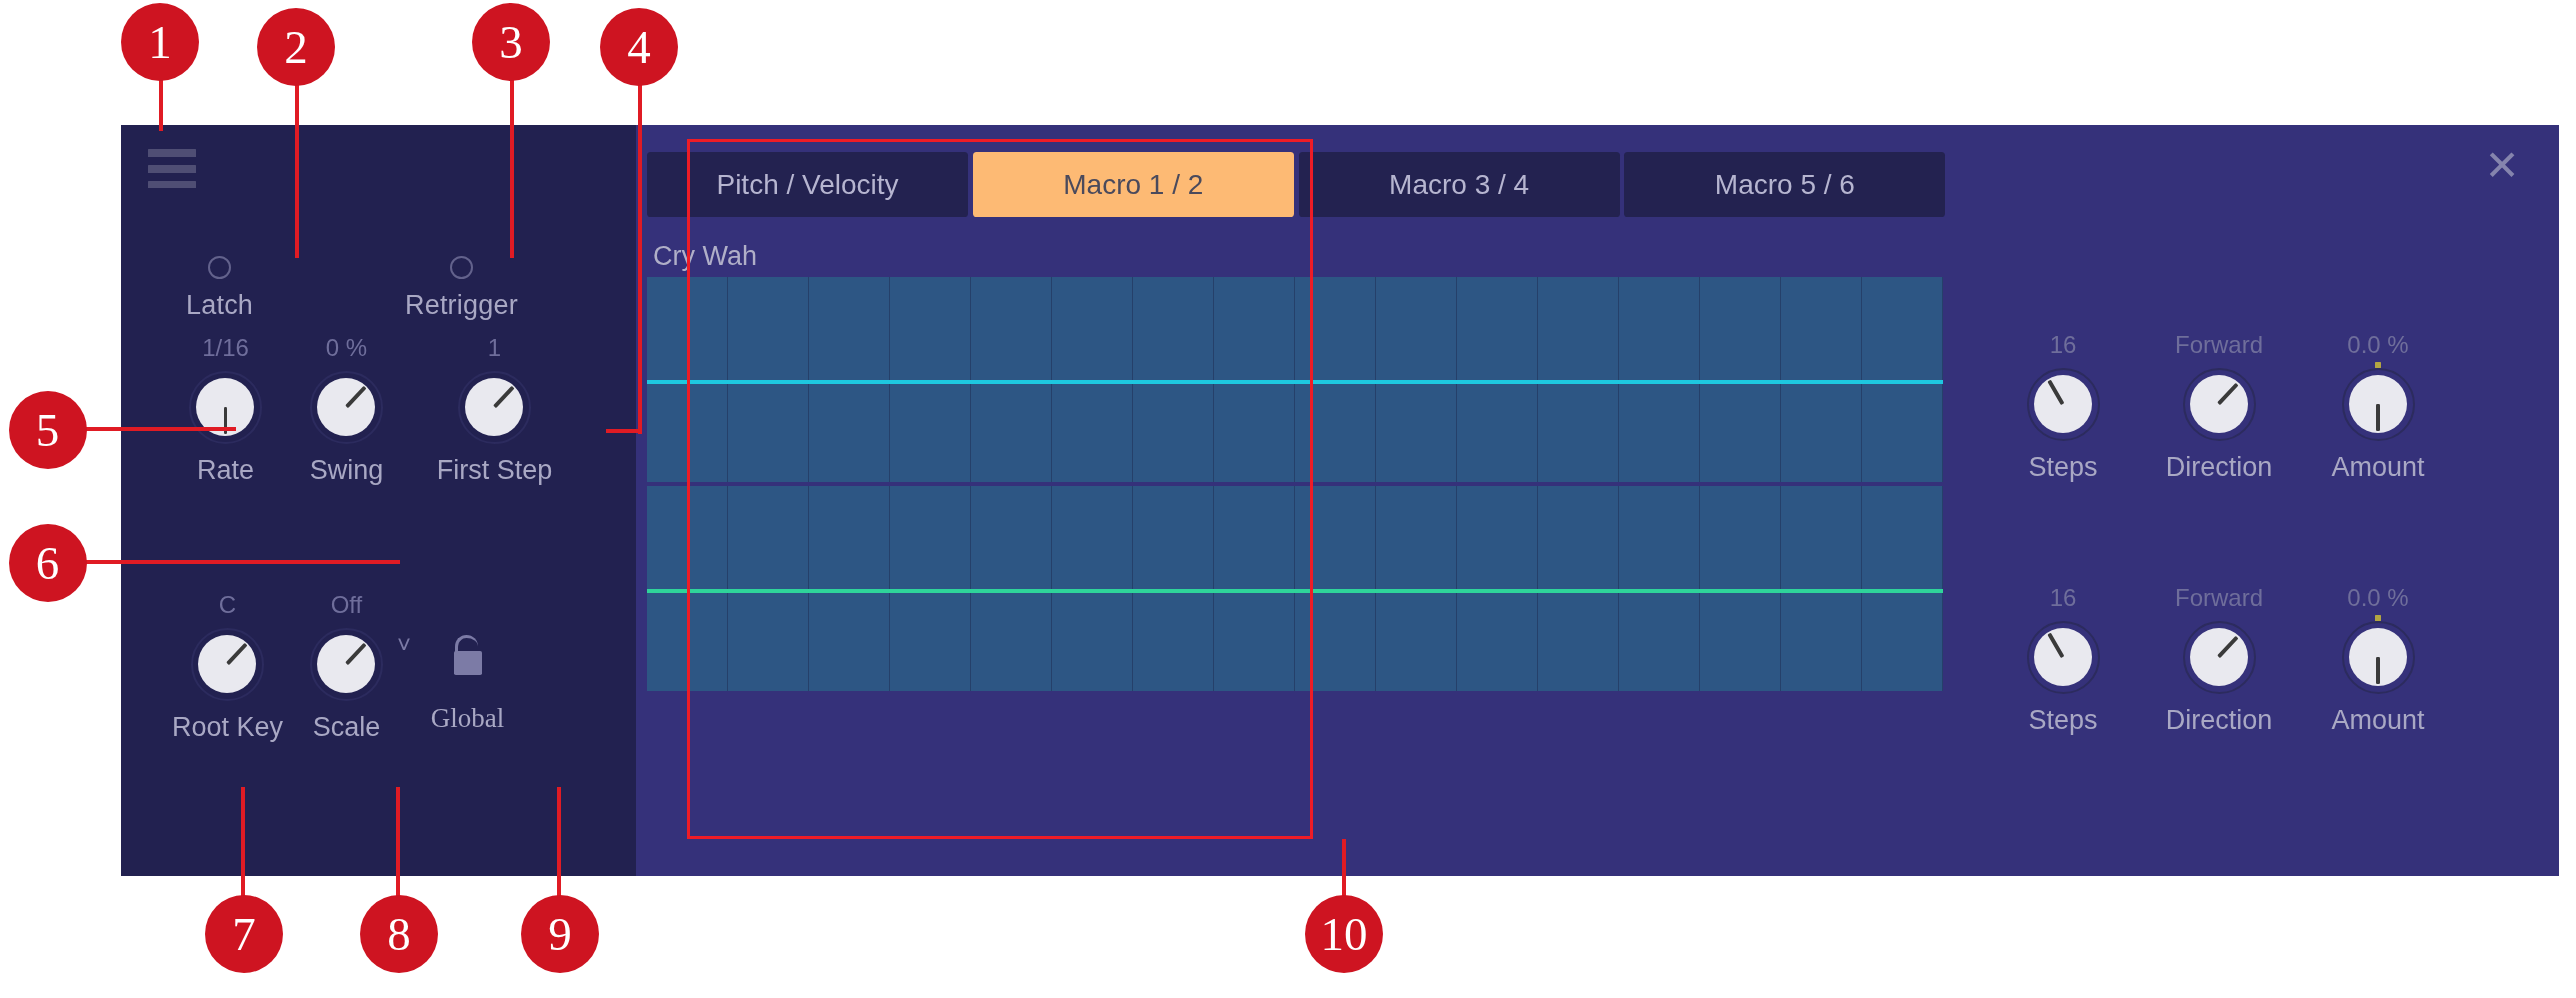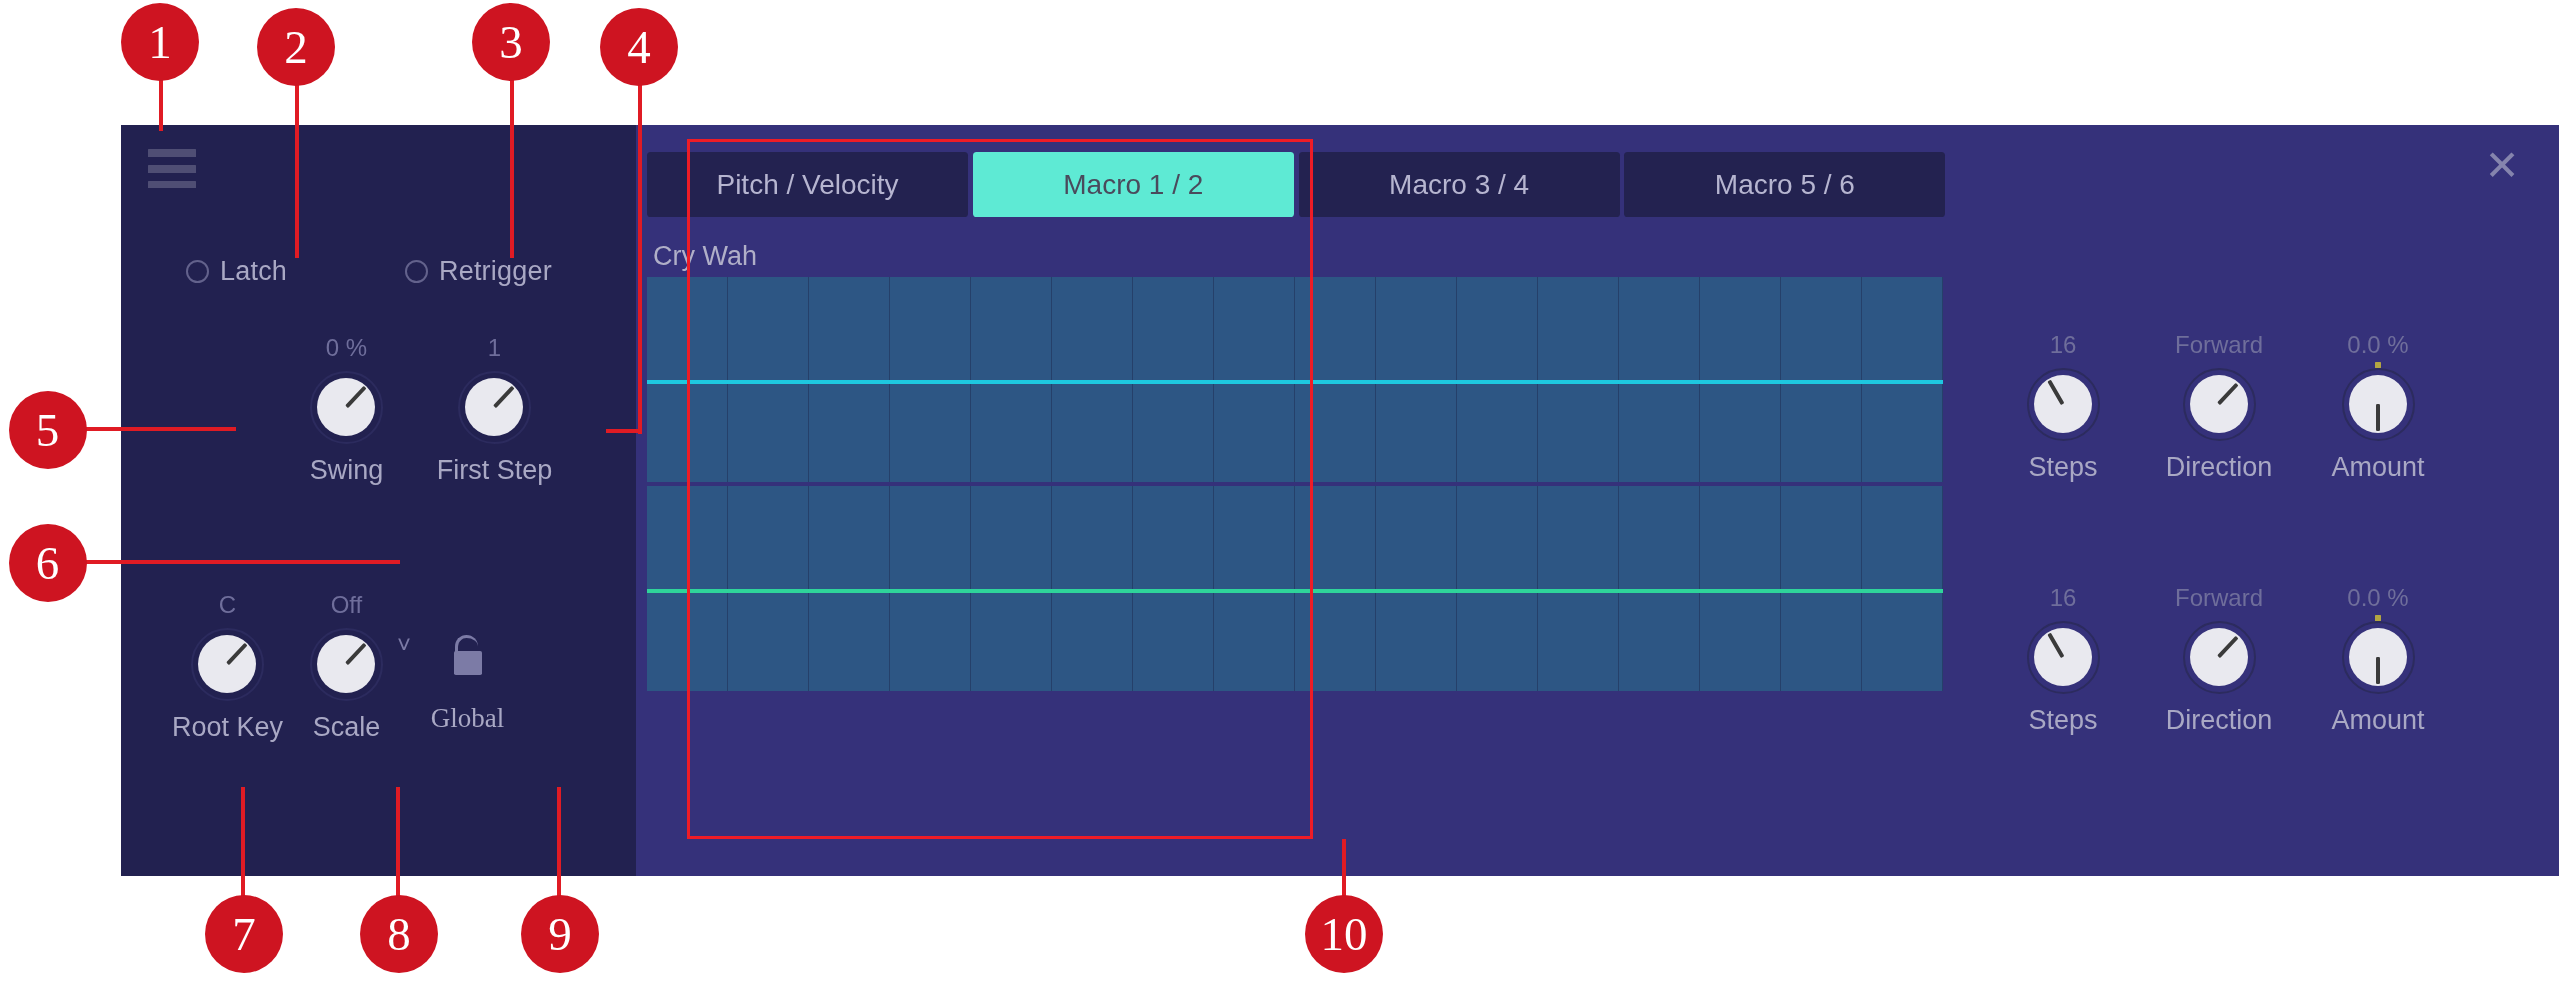--- a/index.html
+++ b/index.html
@@ -24,21 +24,21 @@
   }
 
   
   .hamburger { position: absolute; left: 27px; top: 24px; width: 48px; height: 39px; }
   .hamburger span {
     display: block; width: 48px; height: 7.9px;
     background: #4f4e74; margin-bottom: 7.9px; border-radius: 0.6px;
   }
   .hamburger span:last-child { margin-bottom: 0; }
   .radio {
-    position: absolute; display: flex; align-items: center; gap: 11px;
+    position: absolute; display: flex; align-items: center; gap: 11px; flex-direction: column;
   }
   .radio .dot {
     width: 23px; height: 23px; border-radius: 50%;
     border: 2.4px solid #63628c; background: transparent;
   }
   .radio .lbl { color: #a9a8c4; font-size: 27px; letter-spacing: 0.2px; }
 
   
   .knob-cell { position: absolute; width: 133px; text-align: center; }
   .knob-val {
@@ -86,21 +86,21 @@
     color: #8584ad; font-size: 42px; line-height: 40px; text-align: center;
     font-weight: 300;
   }
 
   .tabs { position: absolute; left: 11px; top: 27px; display: flex; gap: 4.8px; }
   .tab {
     width: 321px; height: 65px; border-radius: 3.6px;
     display: flex; align-items: center; justify-content: center;
     background: #232250; color: #b6b5d0; font-size: 28px;
   }
-  .tab.active { background: #5eead4; color: #4a4a5c; }
+  .tab.active { background: #fdba74; color: #4a4a5c; }
 
   .lane { position: absolute; left: 11px; width: 1296px; }
   .lane-title {
     color: #b0afc8; font-size: 27px; height: 42px; line-height: 42px;
     padding-left: 6px;
   }
   .lane-grid {
     position: relative; width: 1296px; height: 205px;
     display: flex; background: #2d5684;
   }
@@ -147,20 +147,29 @@
       <div class="radio" style="left:65px; top:131px;">
         <span class="dot"></span>
         <span class="lbl">Latch</span>
       </div>
 
       <div class="radio" style="left:284px; top:131px;">
         <span class="dot"></span>
         <span class="lbl">Retrigger</span>
       </div>
 
+      <div class="knob-cell" style="left:38px; top:209px;">
+        <div class="knob-val">1/16</div>
+        <div class="knob-wrap">
+          <div class="knob-ring"></div>
+          <div class="knob-face"></div>
+          <div class="knob-ptr" style="transform:rotate(0deg);"></div>
+        </div>
+        <div class="knob-label">Rate</div>
+      </div>
 
       <div class="knob-cell" style="left:159px; top:209px;">
         <div class="knob-val">0 %</div>
         <div class="knob-wrap">
           <div class="knob-ring"></div>
           <div class="knob-face"></div>
           <div class="knob-ptr" style="transform:rotate(-137deg);"></div>
         </div>
         <div class="knob-label">Swing</div>
       </div>

